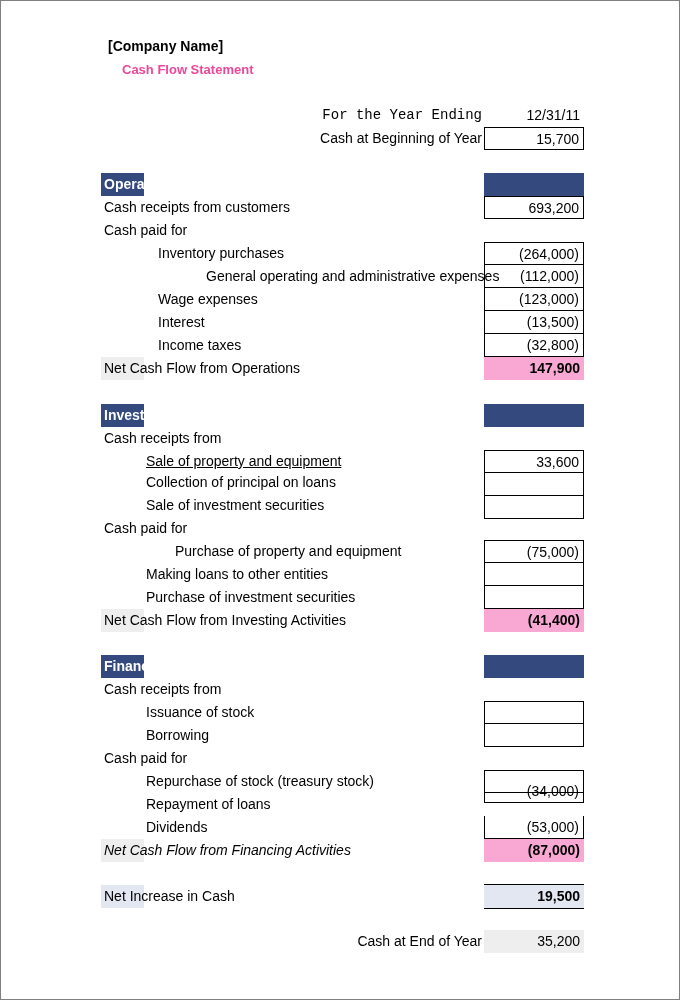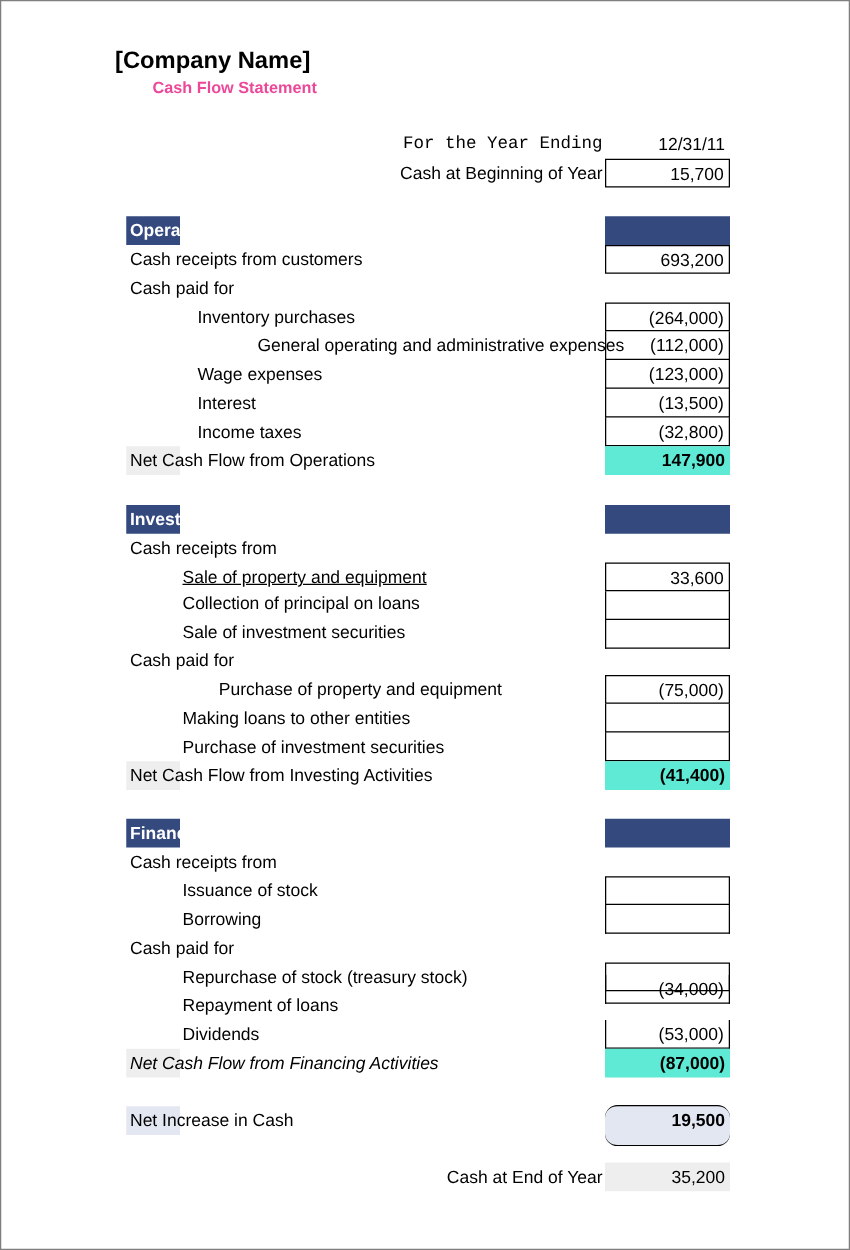--- a/index.html
+++ b/index.html
@@ -5,36 +5,36 @@
   html, body { margin: 0; padding: 0; background: #ffffff; }
   body {
     width: 680px; height: 1000px; position: relative; overflow: hidden;
     font-family: "Liberation Sans", sans-serif; font-size: 14px; color: #000;
   }
   .frame {
     position: absolute; left: 0; top: 0; width: 678px; height: 998px;
     border: 1px solid #7f7f7f;
   }
   .abs { position: absolute; white-space: nowrap; }
-  .company { left: 92px; top: 38px; font-weight: bold; font-size: 19px; }
+  .company { left: 108px; top: 38px; font-weight: bold; font-size: 14px; }
   .doc-title { left: 122px; top: 62px; font-weight: bold; font-size: 13px; color: #ec4899; }
   .label { position: absolute; white-space: nowrap; line-height: 23px; height: 23px; }
   .lvl0 { left: 104px; }
   .lvl1-ops { left: 158px; }
   .lvl1 { left: 146px; }
   .right-label { text-align: right; right: 198px; }
 
   .val {
     position: absolute; left: 484px; width: 100px; height: 23px; box-sizing: border-box;
     text-align: right; padding-right: 4px; line-height: 22px;
   }
   .boxed { border: 1px solid #000; }
   .boxed-stack { border: 1px solid #000; border-top: none; }
   .plain { }
-  .total { background: #5eead4; font-weight: bold; }
+  .total { background: #f9a8d4; font-weight: bold; }
   .grand { background: #e3e7f1; font-weight: bold; border-top: 1px solid #000; border-bottom: 1px solid #000; }
   .endcash { background: #eeeeee; }
 
   .sec-head {
     position: absolute; left: 101px; width: 43px; height: 23px; background: #34497e; color: #fff;
     font-weight: bold; overflow: hidden; line-height: 23px; padding-left: 3px; box-sizing: border-box;
   }
   .sec-bar { position: absolute; left: 484px; width: 100px; height: 23px; background: #34497e; }
   .total-label-shade { position: absolute; left: 101px; width: 43px; height: 23px; background: #eeeeee; }
   .grand-label-shade { position: absolute; left: 101px; width: 43px; height: 23px; background: #e3e7f1; }
@@ -118,16 +118,16 @@
 <div class="val boxed-stack" style="top:780px;">(34,000)</div>
 <div class="label lvl1" style="top:816px;">Dividends</div>
 <div class="val boxed-stack" style="top:816px;">(53,000)</div>
 
 <div class="total-label-shade" style="top:839px;"></div>
 <div class="label lvl0" style="top:839px;font-style:italic;">Net Cash Flow from Financing Activities</div>
 <div class="val total" style="top:839px;">(87,000)</div>
 
 <div class="grand-label-shade" style="top:885px;"></div>
 <div class="label lvl0" style="top:885px;">Net Increase in Cash</div>
-<div class="val grand" style="top:884px; height:33px;border-radius:10px;">19,500</div>
+<div class="val grand" style="top:884px; height:25px;">19,500</div>
 
 <div class="label right-label" style="top:930px; right:198px;">Cash at End of Year</div>
 <div class="val endcash" style="top:930px;">35,200</div>
 
 </body></html>

